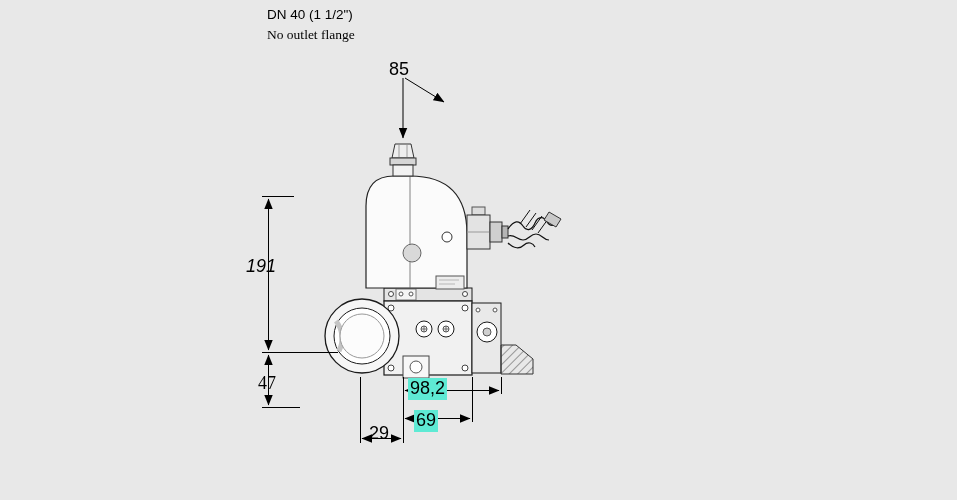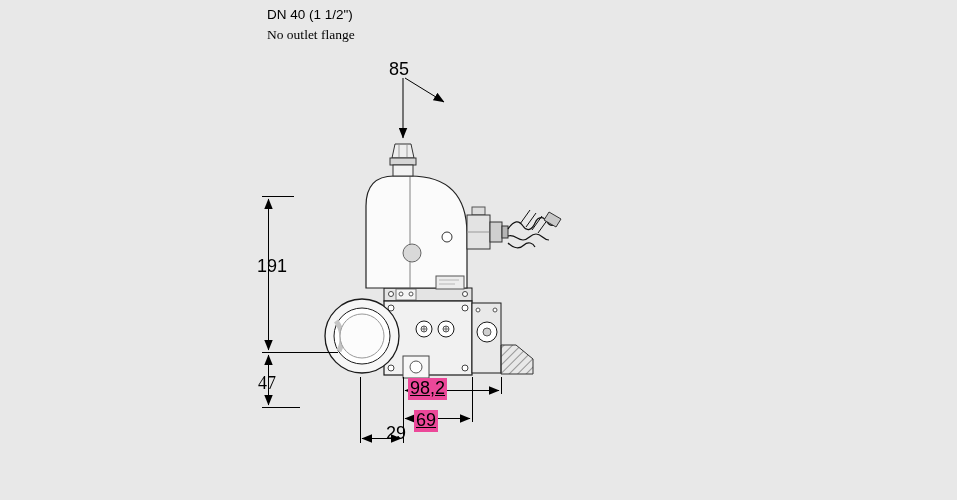--- a/index.html
+++ b/index.html
@@ -2,21 +2,21 @@
 <html><head>
 <meta charset="utf-8">
 <style>
   html,body{margin:0;padding:0;}
   .canvas{
     position:relative;width:957px;height:500px;background:#e8e8e8;
     font-family:"Liberation Sans",sans-serif;color:#000;overflow:hidden;
   }
   .label{position:absolute;font-size:18px;line-height:1.2;white-space:nowrap;}
   .title-line{font-size:13.5px;}
-  .mask{background:#ec4899;padding:0 2px;text-decoration:underline;}
+  .mask{background:#5eead4;padding:0 2px;}
   svg{position:absolute;left:0;top:0;}
 </style>
 </head>
 <body>
 
 <div class="canvas">
 
   <svg width="957" height="500" viewBox="0 0 957 500">
     <defs>
       <marker id="arr" viewBox="0 0 10 8" markerWidth="11" markerHeight="9" refX="9.5" refY="4" orient="auto-start-reverse">
@@ -138,19 +138,19 @@
       <path d="M405,418.5 H470" marker-start="url(#arr)" marker-end="url(#arr)"></path>
 
       <path d="M405,390.5 H499" marker-start="url(#arr)" marker-end="url(#arr)"></path>
     </g>
   </svg>
 
   <div class="label title-line" style="left:267px;top:7px;">DN 40 (1 1/2")</div>
   <div class="label title-line" style="left:267px;top:27px;font-family:Liberation Serif, serif;">No outlet flange</div>
 
   <div class="label" style="left:389px;top:59px;">85</div>
-  <div class="label" style="left:257px;top:256px;">191</div>
+  <div class="label" style="left:246px;top:256px;font-style:italic;">191</div>
   <div class="label" style="left:258px;top:373px;font-family:Liberation Serif, serif;">47</div>
   <div class="label mask" style="left:408px;top:378px;">98,2</div>
   <div class="label mask" style="left:414px;top:410px;">69</div>
-  <div class="label" style="left:369px;top:423px;margin-left:17px;">29</div>
+  <div class="label" style="left:369px;top:423px;">29</div>
 
 </div>
 
 </body></html>

